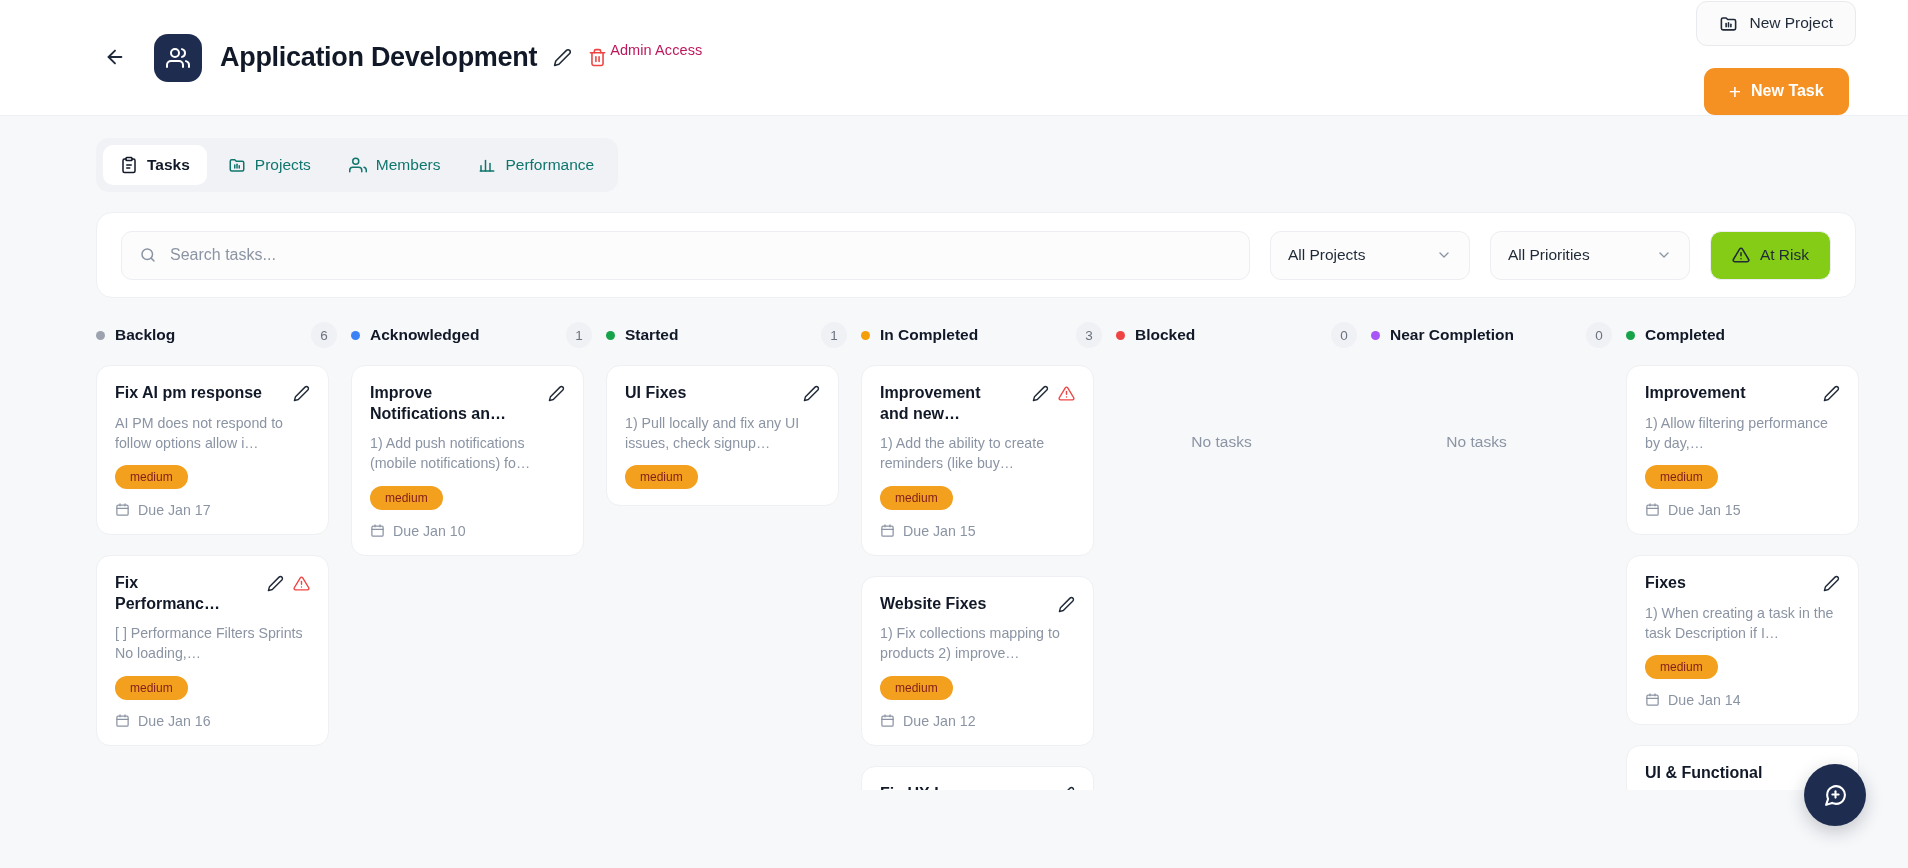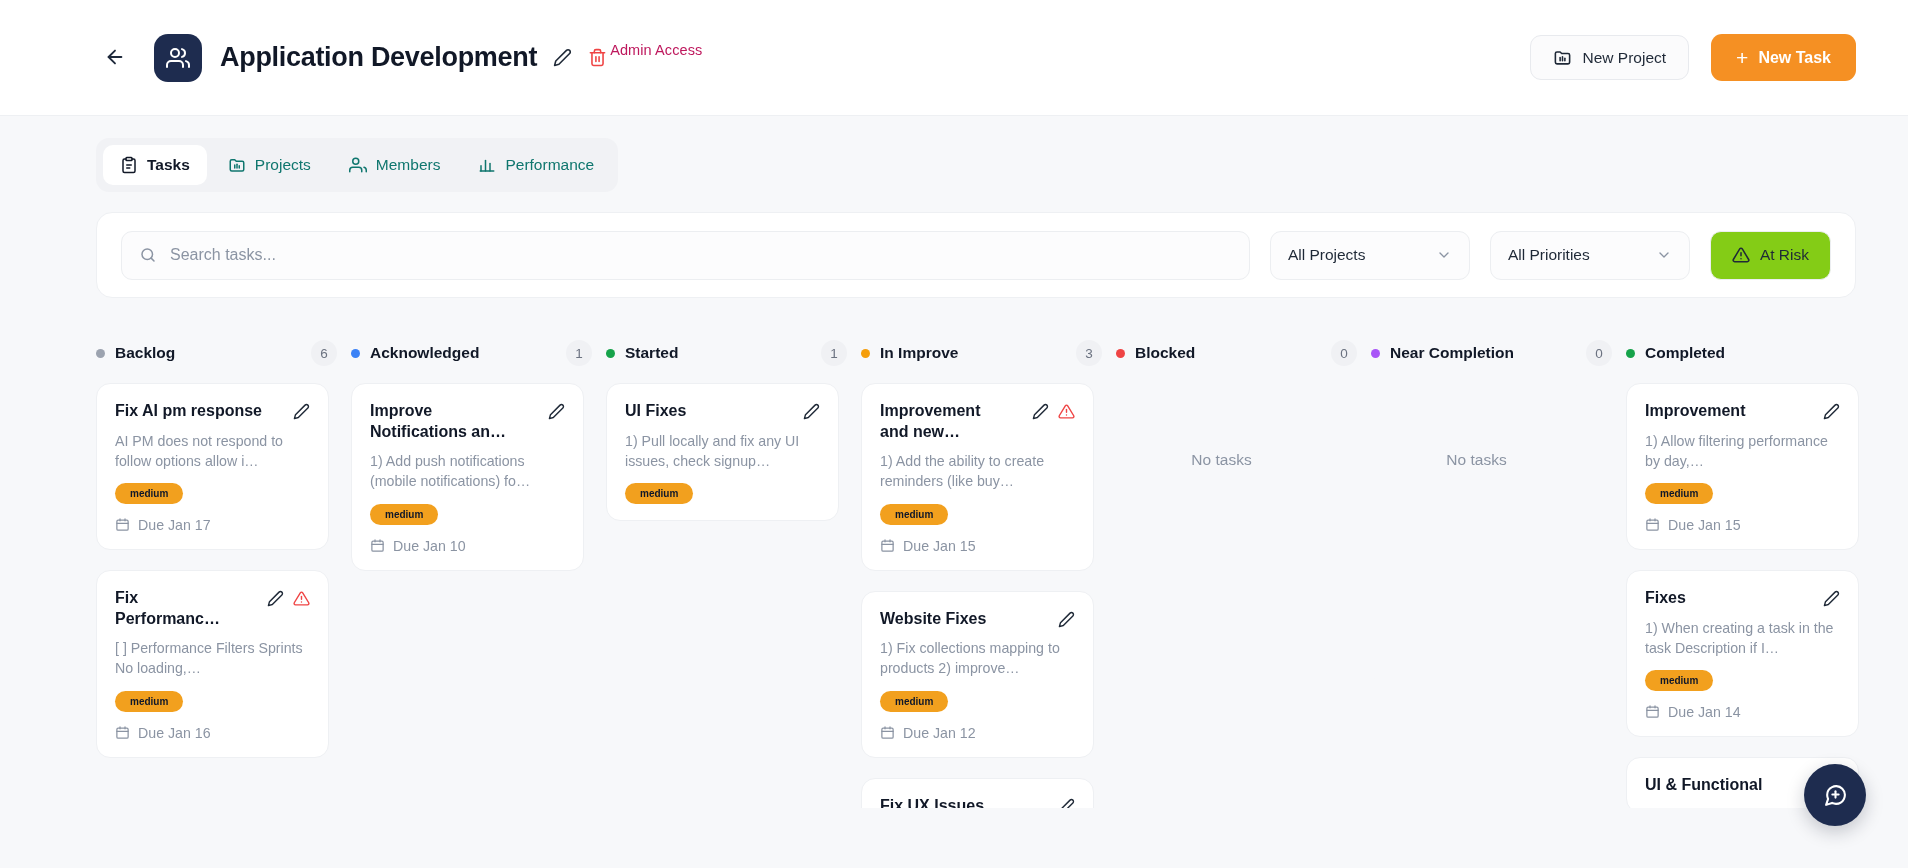--- a/index.html
+++ b/index.html
@@ -39,21 +39,21 @@
   .proj-title {
     font-size: 27px; font-weight: 700; color: #111827; letter-spacing: -0.3px;
     white-space: nowrap;
   }
   .icon-btn { cursor: pointer; display: flex; align-items: center; justify-content: center; }
   .icon-edit { color: #1f2937; }
   .icon-trash { color: #ef4444; }
   .proj-sub { font-size: 14.5px; color: #be185d; letter-spacing: 0.1px; }
 
   .topbar-actions {
-    margin-left: auto; display: flex; align-items: center; gap: 22px;
+    margin-left: auto; display: flex; align-items: center; gap: 22px; flex-direction: column;
   }
   .btn-newproject {
     display: flex; align-items: center; gap: 11px;
     height: 45px; padding: 0 22px;
     border: 1px solid #e8eaee; border-radius: 11px;
     background: #fbfbfc; color: #1f2937;
     font-size: 15.5px; font-weight: 500; cursor: pointer;
     white-space: nowrap;
   }
   .btn-newtask {
@@ -111,21 +111,21 @@
   }
   .btn-atrisk {
     display: flex; align-items: center; gap: 10px;
     height: 49px; padding: 0 21px;
     border: 1px solid #eceef1; border-radius: 11px; background: #84cc16;
     font-size: 15.5px; color: #1f2937; cursor: pointer; white-space: nowrap;
   }
 
   
   .board {
-    margin-top: 40px;
+    margin-top: 22px;
     padding-left: 96px;
     display: flex; gap: 0;
     height: 470px;
     overflow: hidden;
   }
   .column { width: 255px; flex: 0 0 255px; }
   .col-head {
     display: flex; align-items: center; gap: 10px;
     padding: 0 14px 0 0; height: 30px;
   }
@@ -160,22 +160,22 @@
     line-height: 1.29; flex: 1 1 auto;
     overflow: hidden;
   }
   .card-icons { display: flex; align-items: center; gap: 9px; flex: 0 0 auto; padding-top: 2px; }
   .card-desc {
     margin-top: 9px;
     font-size: 14.2px; color: #8b94a3; line-height: 1.42;
   }
   .badge {
     display: inline-block; margin-top: 12px;
-    background: #f2a01e; color: #0f172a;
-    font-size: 10px; font-weight: 700;
+    background: #f2a01e; color: #7f1d1d;
+    font-size: 12px; font-weight: 400;
     padding: 5px 15px; border-radius: 14px;
   }
   .card-due {
     margin-top: 13px;
     display: flex; align-items: center; gap: 8px;
     font-size: 14.2px; color: #8b94a3;
   }
 
   
   .fab {
@@ -464,21 +464,21 @@
             </div>
           </div>
           <div class="card-desc">1) Pull locally and fix any UI issues, check signup…</div>
           <div><span class="badge">medium</span></div>
         </div>
       </div>
     </div>
     <div class="column">
       <div class="col-head">
         <span class="col-dot" style="background:#f59e0b"></span>
-        <span class="col-name">In Improve</span>
+        <span class="col-name">In Completed</span>
         <span class="col-count">3</span>
       </div>
       <div class="col-body">
         <div class="card">
           <div class="card-top">
             <div class="card-title">Improvement and new…</div>
             <div class="card-icons">
               <span>
                 <svg width="17" height="17" viewBox="0 0 24 24" fill="none" stroke="#1f2937" stroke-width="2" stroke-linecap="round" stroke-linejoin="round">
                   <path d="M17 3a2.828 2.828 0 1 1 4 4L7.5 20.5 2 22l1.5-5.5L17 3z"></path>

